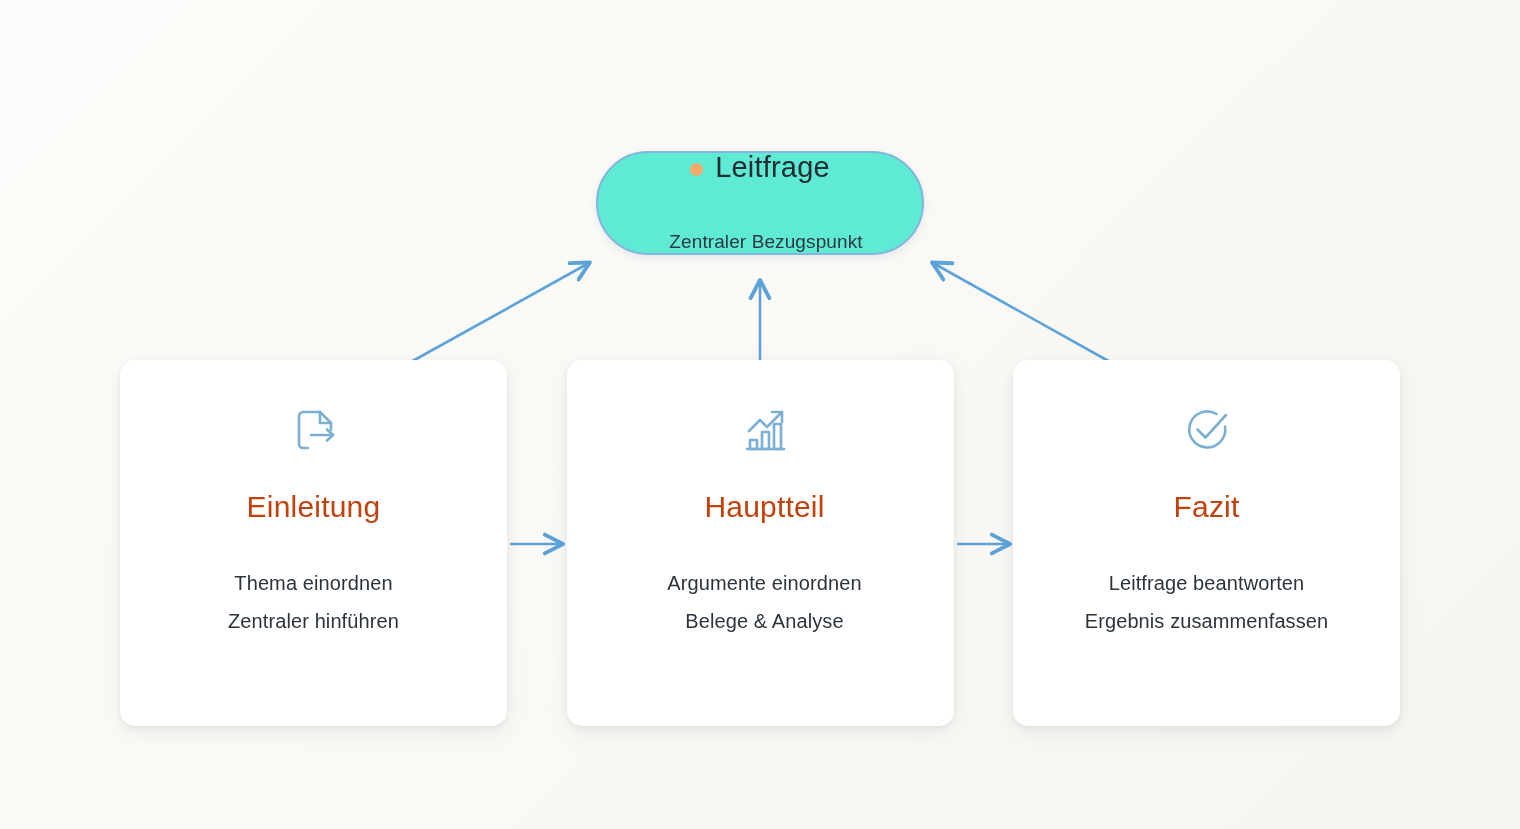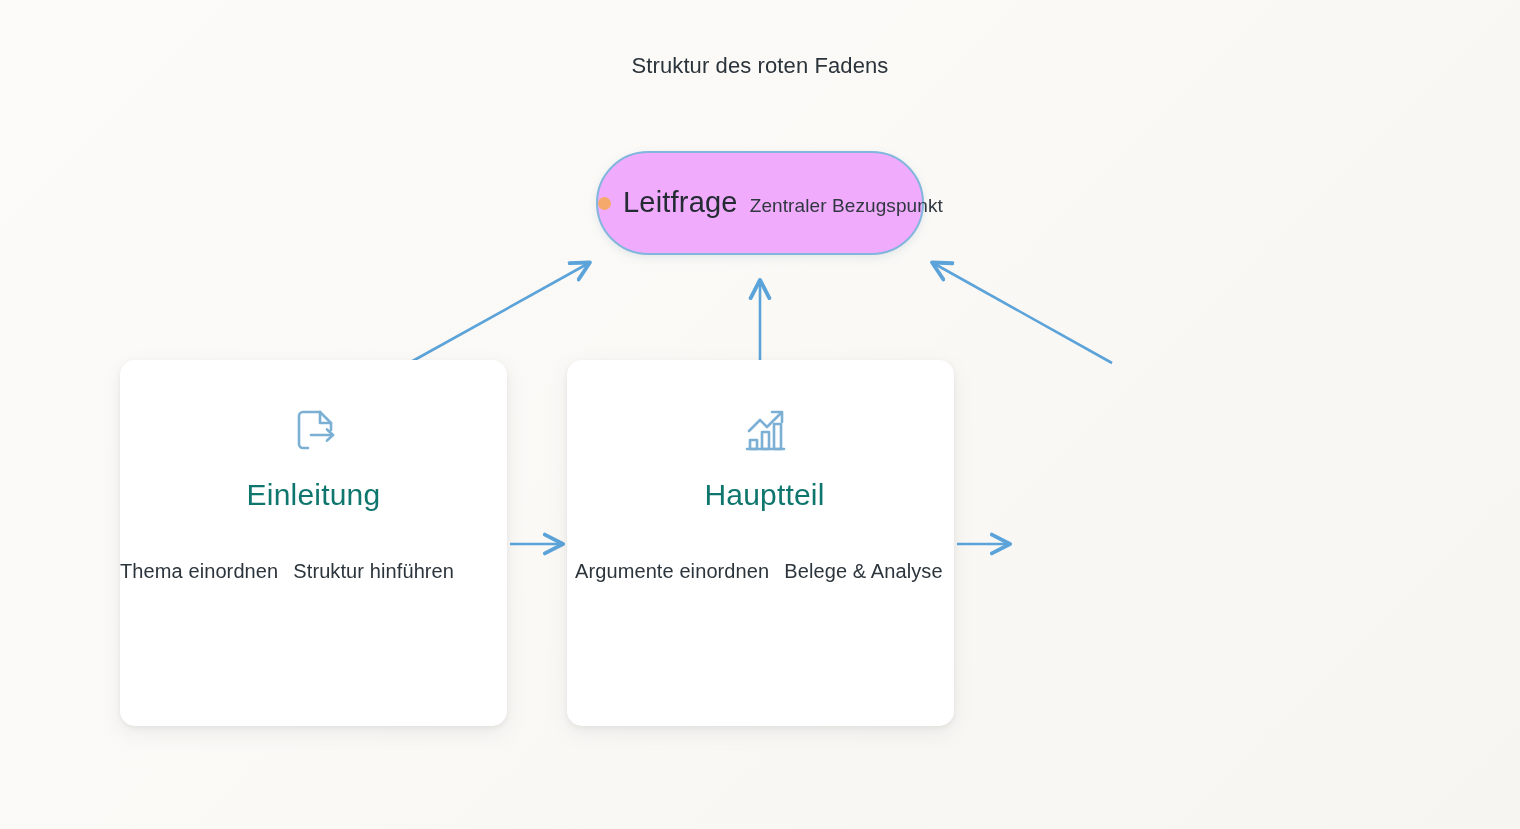--- a/index.html
+++ b/index.html
@@ -46,27 +46,27 @@
     pointer-events: none;
   }
 
   
   #leitfrage-node {
     position: absolute;
     left: 596px;
     top: 151px;
     width: 328px;
     height: 104px;
-    background: #f0abfc;
+    background: #5eead4;
     border: 2px solid #82B6DC;
     border-radius: 52px;
     display: flex;
-    flex-direction: row;
-    align-items: center;
-    justify-content: flex-start;
+    flex-direction: column;
+    align-items: center;
+    justify-content: space-between;
     box-shadow: 0 3px 9px rgba(120,150,180,0.17);
   }
 
   #leitfrage-headline {
     display: flex;
     align-items: center;
     justify-content: center;
     gap: 12px;
     margin-top: -2px;
   }
@@ -117,49 +117,48 @@
 
   .card-icon {
     margin-top: 44px;
     height: 52px;
     display: flex;
     align-items: center;
     justify-content: center;
   }
 
   .card-title {
-    margin-top: 22px;
+    margin-top: 34px;
     font-size: 30px;
-    color: #0f766e;
+    color: #c2410c;
     letter-spacing: 0.2px;
     white-space: nowrap;
   }
 
   .card-lines {
     margin-top: 48px;
     display: flex;
-    flex-direction: row;
-    align-items: flex-start;
+    flex-direction: column;
+    align-items: center;
     gap: 15px;
     width: 100%;
   }
 
   .card-line {
     font-size: 20px;
     color: #2C343C;
     letter-spacing: 0.1px;
     white-space: nowrap;
   }
 </style>
 </head>
 <body>
 
 <div id="canvas">
 
-  <div id="diagram-title">Struktur des roten Fadens</div>
 
   <svg id="arrow-layer" viewBox="0 0 1520 829" width="1520" height="829" fill="none">
     <defs>
       <marker id="ah" markerWidth="9" markerHeight="9" refX="7.2" refY="4.5" orient="auto" markerUnits="strokeWidth">
         <path d="M0.6,0.9 L7.6,4.5 L0.6,8.1" stroke="#5BA3D9" stroke-width="1.5" fill="none" stroke-linecap="round" stroke-linejoin="round"></path>
       </marker>
     </defs>
 
     <g>
       <line x1="510" y1="544" x2="562" y2="544" stroke="#5BA3D9" stroke-width="2.6" marker-end="url(#ah)"></line>
@@ -196,21 +195,21 @@
         <path d="M32 8 H15 a4 4 0 0 0 -4 4 v28 a4 4 0 0 0 4 4 h5"></path>
         <path d="M32 8 L43 19 v7"></path>
         <path d="M32 8 v11 h11"></path>
         <path d="M23 31 H45"></path>
         <path d="M39 25.5 L45 31 L39 36.5"></path>
       </svg>
     </div>
     <div class="card-title">Einleitung</div>
     <div class="card-lines">
       <div class="card-line">Thema einordnen</div>
-      <div class="card-line">Struktur hinführen</div>
+      <div class="card-line">Zentraler hinführen</div>
     </div>
   </div>
 
   <div class="stage-card" id="card-hauptteil">
     <div class="card-icon">
       <svg width="52" height="52" viewBox="0 0 52 52" fill="none" stroke="#7BB0D4" stroke-width="2.6" stroke-linecap="round" stroke-linejoin="round">
         <path d="M8 45 H45"></path>
         <rect x="11" y="36" width="7" height="9"></rect>
         <rect x="23" y="28" width="7" height="17"></rect>
         <rect x="35" y="20" width="7" height="25"></rect>
@@ -218,14 +217,27 @@
         <path d="M33 8 H43 V18"></path>
       </svg>
     </div>
     <div class="card-title">Hauptteil</div>
     <div class="card-lines">
       <div class="card-line">Argumente einordnen</div>
       <div class="card-line">Belege &amp; Analyse</div>
     </div>
   </div>
 
+  <div class="stage-card" id="card-fazit">
+    <div class="card-icon">
+      <svg width="52" height="52" viewBox="0 0 52 52" fill="none" stroke="#7BB0D4" stroke-width="2.6" stroke-linecap="round" stroke-linejoin="round">
+        <path d="M44 22.5 A18 18 0 1 1 35.5 10"></path>
+        <path d="M16.5 25.5 L24.5 33.5 L45 11"></path>
+      </svg>
+    </div>
+    <div class="card-title">Fazit</div>
+    <div class="card-lines">
+      <div class="card-line">Leitfrage beantworten</div>
+      <div class="card-line">Ergebnis zusammenfassen</div>
+    </div>
+  </div>
 
 </div>
 
 </body></html>

